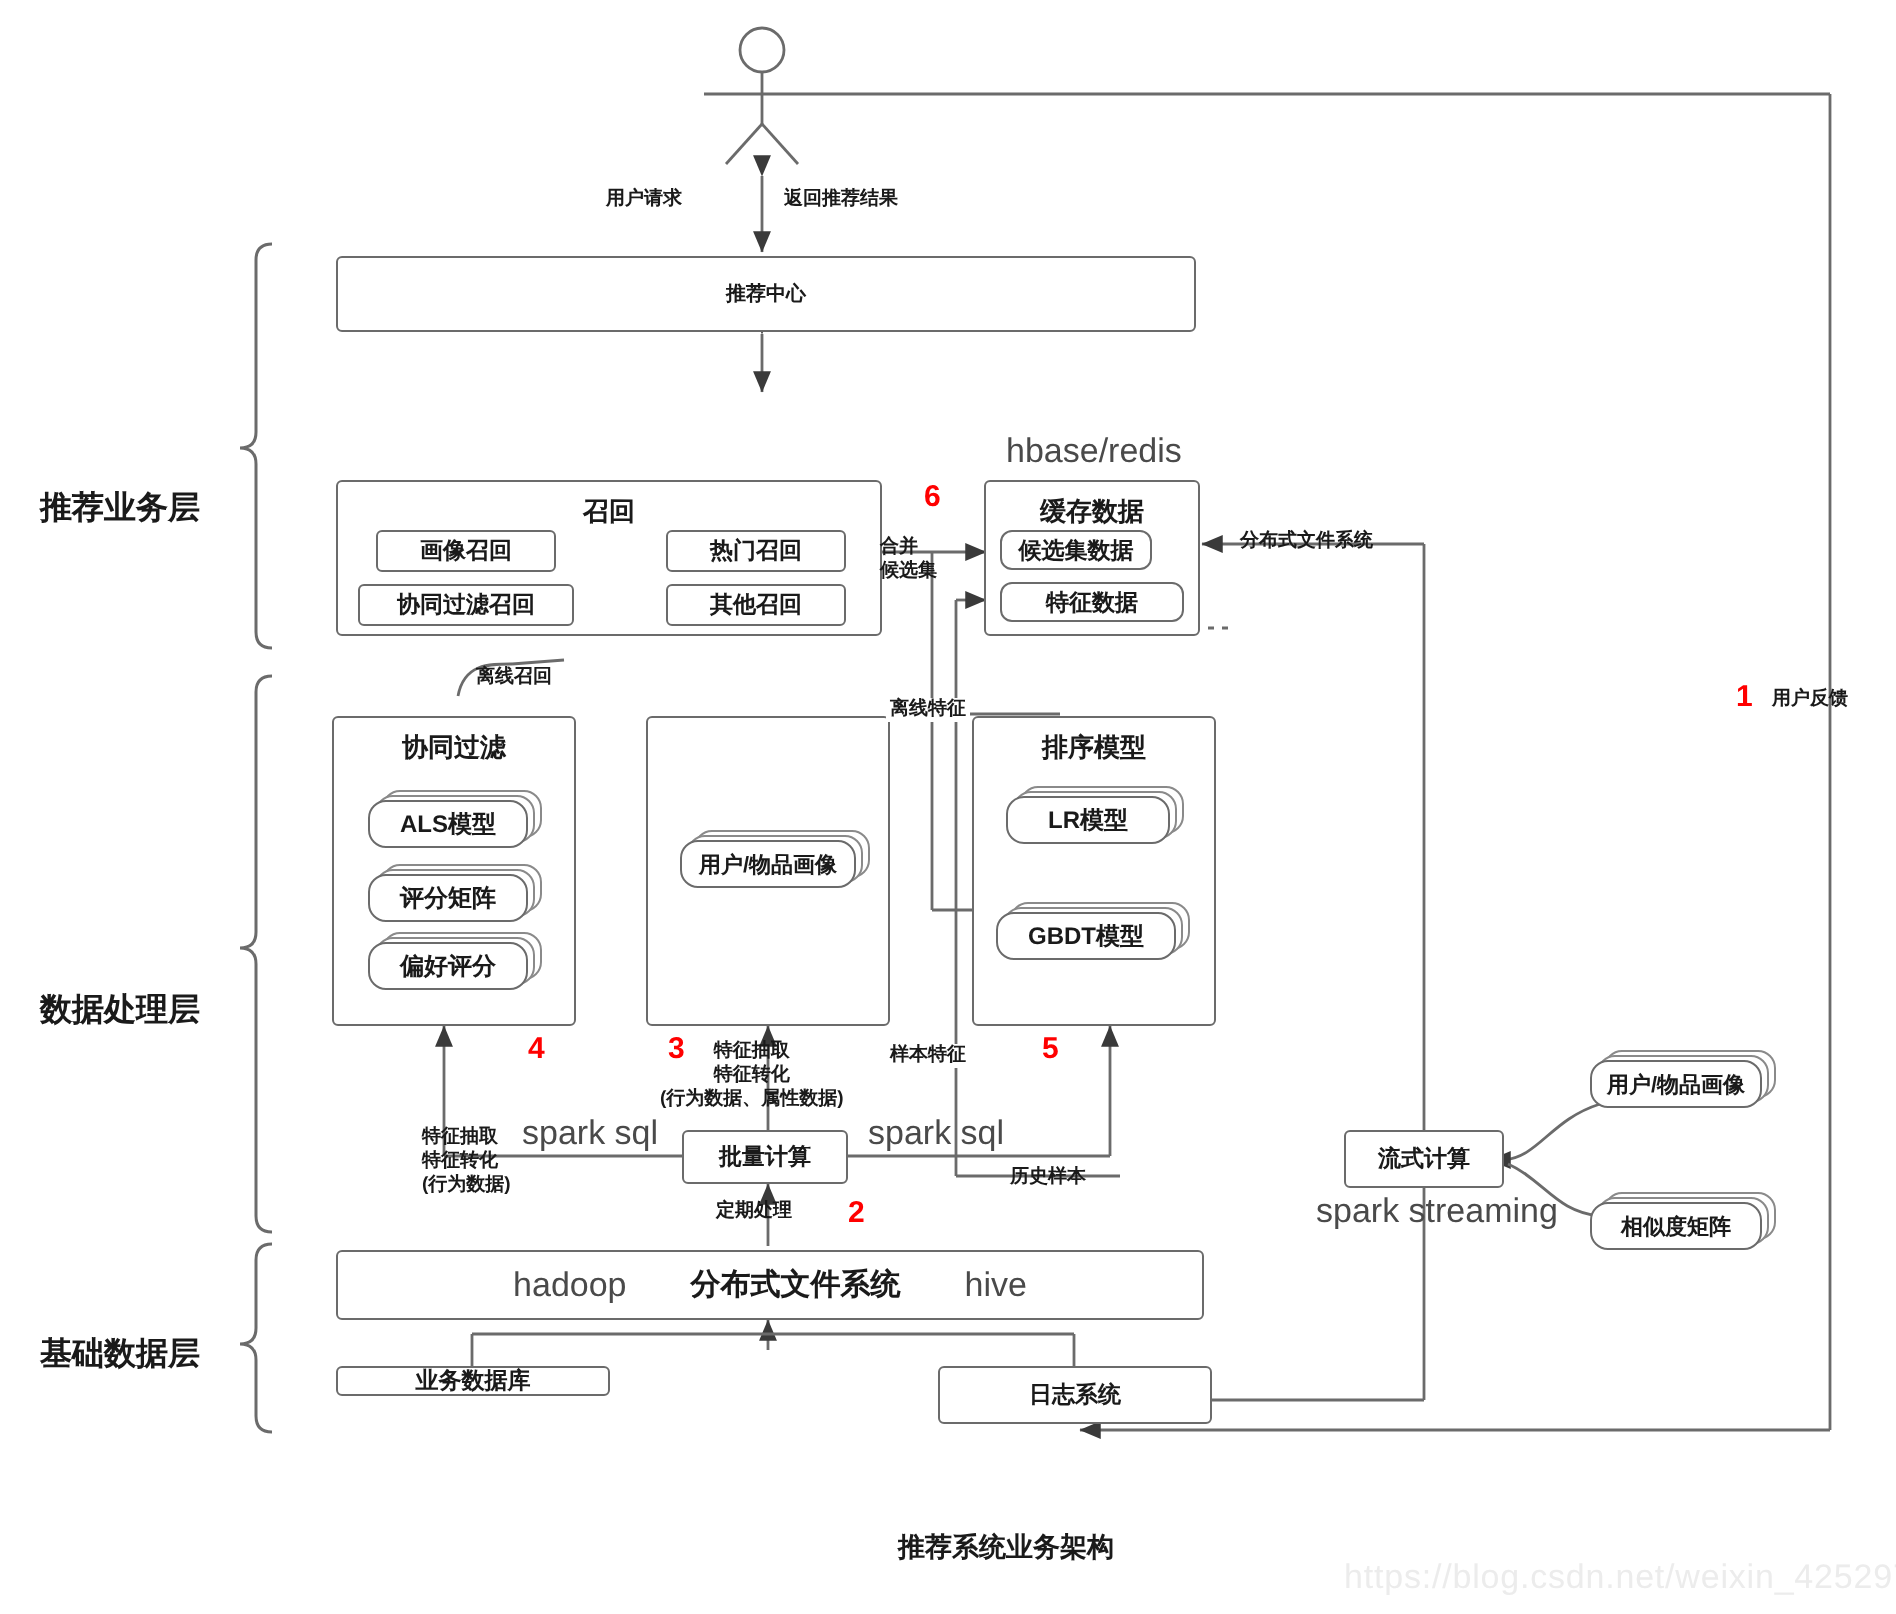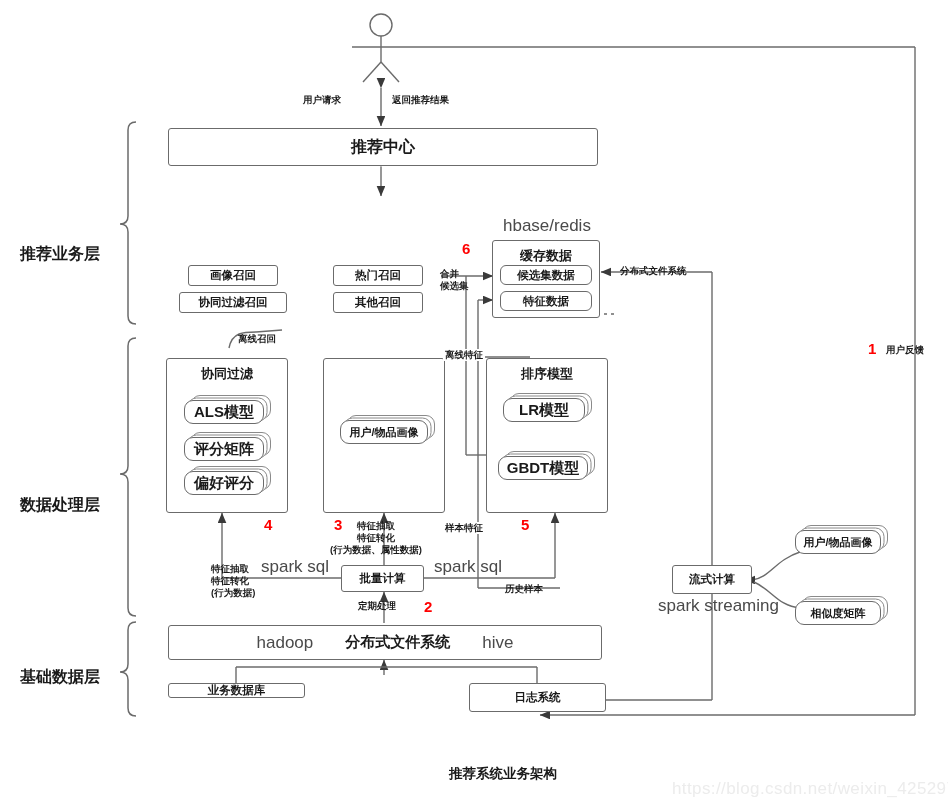--- a/index.html
+++ b/index.html
@@ -19,30 +19,30 @@
 
   
   .stack{position:absolute;box-sizing:border-box;}
   .stack .sh{position:absolute;box-sizing:border-box;border:1.2px solid #8a8a8a;
              background:#fff;border-radius:9px;width:100%;height:100%;}
   .stack .sh.s1{transform:translate(7px,-5px);}
   .stack .sh.s2{transform:translate(3.5px,-2.5px);}
   .stack .front{position:absolute;box-sizing:border-box;border:1.3px solid #6b6b6b;
                 background:#fff;border-radius:9px;width:100%;height:100%;
                 display:flex;align-items:center;justify-content:center;
-                font-size:15px;font-weight:bold;color:#1a1a1a;}
+                font-size:12px;font-weight:bold;color:#1a1a1a;}
   .lbl-sm{position:absolute;font-size:9.5px;color:#1a1a1a;font-weight:bold;
           white-space:nowrap;line-height:1.25;text-align:center;}
   .big-lbl{position:absolute;font-size:17px;color:#4a4a4a;white-space:nowrap;}
   .num{position:absolute;color:#ff0000;font-weight:bold;font-size:15px;}
   .layer-lbl{position:absolute;font-size:16px;font-weight:bold;color:#1a1a1a;white-space:nowrap;margin-top:29px;}
   .fig-title{position:absolute;font-size:13.5px;font-weight:bold;color:#1a1a1a;white-space:nowrap;}
   .watermark{position:absolute;font-size:17px;color:#ececec;white-space:nowrap;
              letter-spacing:.4px;}
-  .bar-node{font-size:16px;font-weight:bold;}
+  .bar-node{font-size:10px;font-weight:bold;}
   .small-node{font-size:11.5px;font-weight:bold;}
   .hdfs-row{display:flex;align-items:center;gap:32px;font-size:17px;color:#4a4a4a;}
   .hdfs-row .cn{font-size:15px;color:#1a1a1a;font-weight:bold;}
 </style>
 </head>
 <body>
 
 <div id="stage">
 
   <svg id="wires" viewBox="0 0 948 807">
@@ -130,30 +130,33 @@
 
   <div class="layer-lbl" style="left:20px;top:215px;">推荐业务层</div>
   <div class="layer-lbl" style="left:20px;top:638px;">基础数据层</div>
   <div class="layer-lbl" style="left:20px;top:466px;">数据处理层</div>
 
   <div class="lbl-sm" style="left:303px;top:94px;">用户请求</div>
   <div class="lbl-sm" style="left:392px;top:94px;">返回推荐结果</div>
 
   <div class="node bar-node" style="left:168px;top:128px;width:430px;height:38px;">推荐中心</div>
 
+  <div class="node group" style="left:168px;top:240px;width:273px;height:78px;">
+    <div class="grp-title">召回</div>
+  </div>
   <div class="node small-node" style="left:188px;top:265px;width:90px;height:21px;">画像召回</div>
   <div class="node small-node" style="left:333px;top:265px;width:90px;height:21px;">热门召回</div>
   <div class="node small-node" style="left:179px;top:292px;width:108px;height:21px;">协同过滤召回</div>
   <div class="node small-node" style="left:333px;top:292px;width:90px;height:21px;">其他召回</div>
 
   <div class="big-lbl" style="left:503px;top:216px;font-size:17px;">hbase/redis</div>
   <div class="node group" style="left:492px;top:240px;width:108px;height:78px;">
     <div class="grp-title">缓存数据</div>
   </div>
-  <div class="node small-node" style="left:500px;top:265px;width:92px;height:20px;border-radius:6px;">候选集数据</div>
+  <div class="node small-node" style="left:500px;top:265px;width:76px;height:20px;border-radius:6px;">候选集数据</div>
   <div class="node small-node" style="left:500px;top:291px;width:92px;height:20px;border-radius:6px;">特征数据</div>
 
   <div class="lbl-sm" style="left:440px;top:268px;text-align:left;">合并<br>候选集</div>
   <div class="lbl-sm" style="left:620px;top:265px;">分布式文件系统</div>
 
   <div class="lbl-sm" style="left:238px;top:333px;">离线召回</div>
 
   <div class="node group" style="left:166px;top:358px;width:122px;height:155px;">
     <div class="grp-title">协同过滤</div>
   </div>

